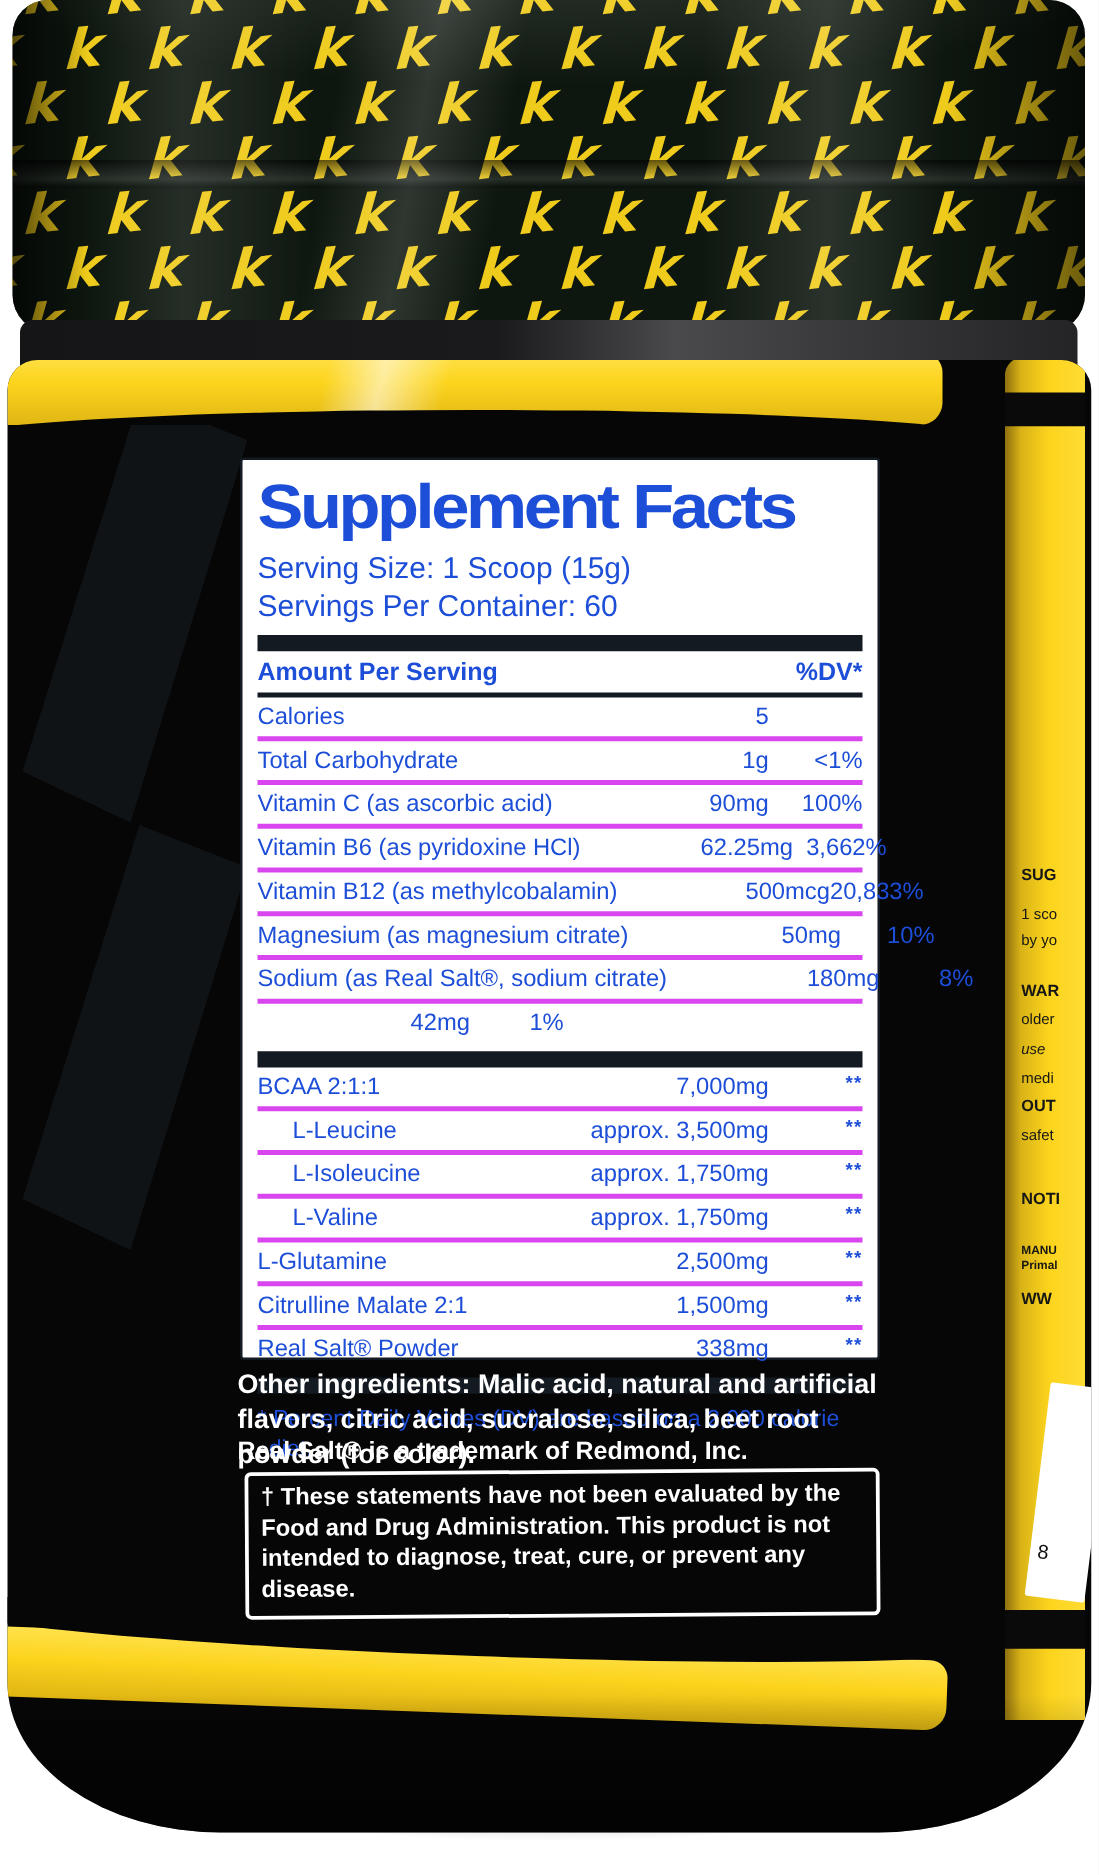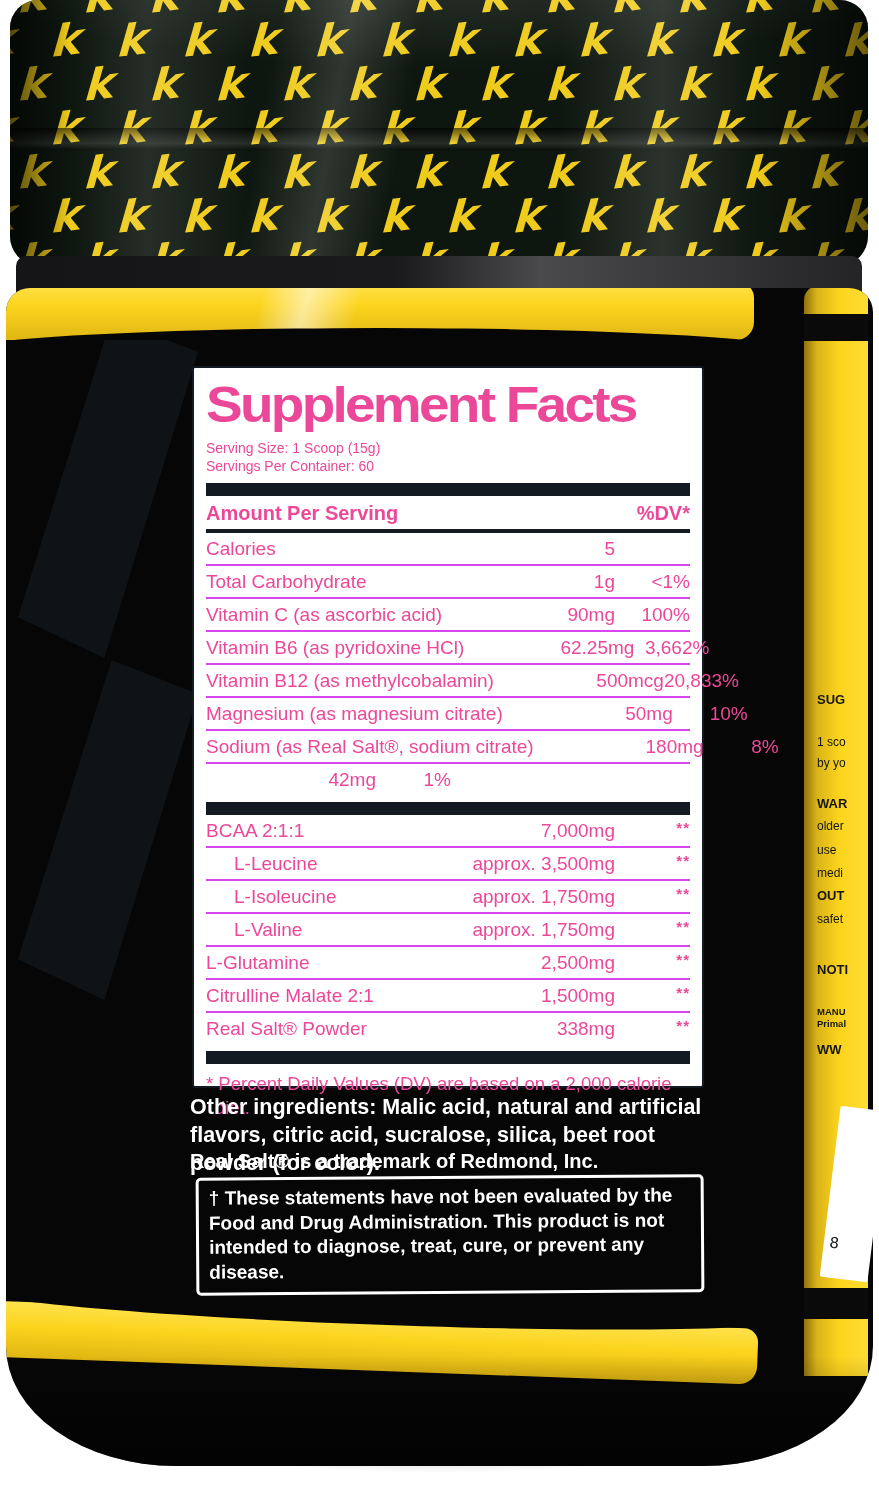--- a/index.html
+++ b/index.html
@@ -55,43 +55,43 @@
   
   .side-strip{position:absolute;right:5px;top:-2px;width:64px;height:1090px;
     background:linear-gradient(90deg,#8f700f 0%,#d9b317 20%,#fcd41d 55%,#ffdc35 100%);
     border-radius:14px 0 0 0;overflow:visible;}
   .side-black-top{position:absolute;left:0;right:0;top:28px;height:27px;background:#0a0a0b;}
   .side-black-bottom{position:absolute;left:0;right:0;top:1002px;height:31px;background:#0a0a0b;}
   .side-frags{position:absolute;left:13px;right:-4px;top:404px;color:#161616;}
   .frag{display:block;white-space:nowrap;overflow:hidden;font-size:12px;line-height:20px;}
   .frag.h{font-weight:bold;font-size:13px;}
   .frag.t{font-size:9.5px;line-height:11px;font-weight:bold;}
-  .frag:nth-child(1){margin-top:0;}  .frag:nth-child(2){margin-top:22px;}
+  .frag:nth-child(1){margin-top:0;}  .frag:nth-child(2){margin-top:11px;}
   .frag:nth-child(3){margin-top:1px;} .frag:nth-child(4){margin-top:21px;}
-  .frag:nth-child(5){margin-top:2px;} .frag:nth-child(6){margin-top:4px;}
+  .frag:nth-child(5){margin-top:2px;} .frag:nth-child(6){margin-top:4px;font-style:italic;}
   .frag:nth-child(7){margin-top:3px;} .frag:nth-child(8){margin-top:3px;}
   .frag:nth-child(9){margin-top:3px;} .frag:nth-child(10){margin-top:31px;}
   .frag:nth-child(11){margin-top:26px;} .frag:nth-child(12){margin-top:1px;}
   .frag:nth-child(13){margin-top:11px;}
   .barcode{position:absolute;right:-10px;top:822px;width:48px;height:172px;background:#fff;
     transform:rotate(7deg);border-radius:2px;}
   .barcode .digit{position:absolute;left:6px;bottom:26px;color:#111;
     font-size:16px;font-family:"Liberation Sans",sans-serif;}
   
   .facts-panel{position:absolute;left:186px;top:78px;width:512px;height:722px;background:#fff;
     border:2px solid #141a21;border-radius:3px;box-sizing:border-box;padding:8px 12px 6px;
-    color:#ec4899;}
+    color:#1d4ed8;}
   .sf-title{font-size:50px;font-weight:bold;letter-spacing:-2.5px;line-height:1.0;
     margin:4px 0 10px;transform:scaleX(1.10);transform-origin:0 50%;white-space:nowrap;}
-  .sf-serving{font-size:14px;line-height:1.28;}
+  .sf-serving{font-size:24px;line-height:1.28;}
   .sf-bar{height:13px;background:#141a21;margin-top:7px;}
   .sf-head{display:flex;justify-content:space-between;align-items:flex-start;
     font-size:20px;font-weight:bold;padding:6px 0 4px;border-bottom:4px solid #141a21;}
   .sf-row{display:flex;align-items:baseline;font-size:19px;padding:5px 0 4px;
-    border-bottom:2px solid #d946ef;}
+    border-bottom:4px solid #d946ef;}
   .sf-row:last-child{border-bottom:none;}
   .sf-row .n{flex:1;white-space:nowrap;}
   .sf-row.ind .n{padding-left:28px;}
   .sf-row .a{width:170px;flex:none;text-align:right;white-space:nowrap;}
   .sf-row .d{width:75px;flex:none;text-align:right;white-space:nowrap;}
   .sf-row .d.star{font-size:15px;font-weight:bold;letter-spacing:1px;position:relative;top:-4px;}
   .sf-foot{margin-top:8px;font-size:18.5px;line-height:1.3;}
   .sf-foot .f1{text-indent:-9px;padding-left:9px;}
   
   .other-ing{position:absolute;left:184px;top:806px;width:530px;color:#fff;

